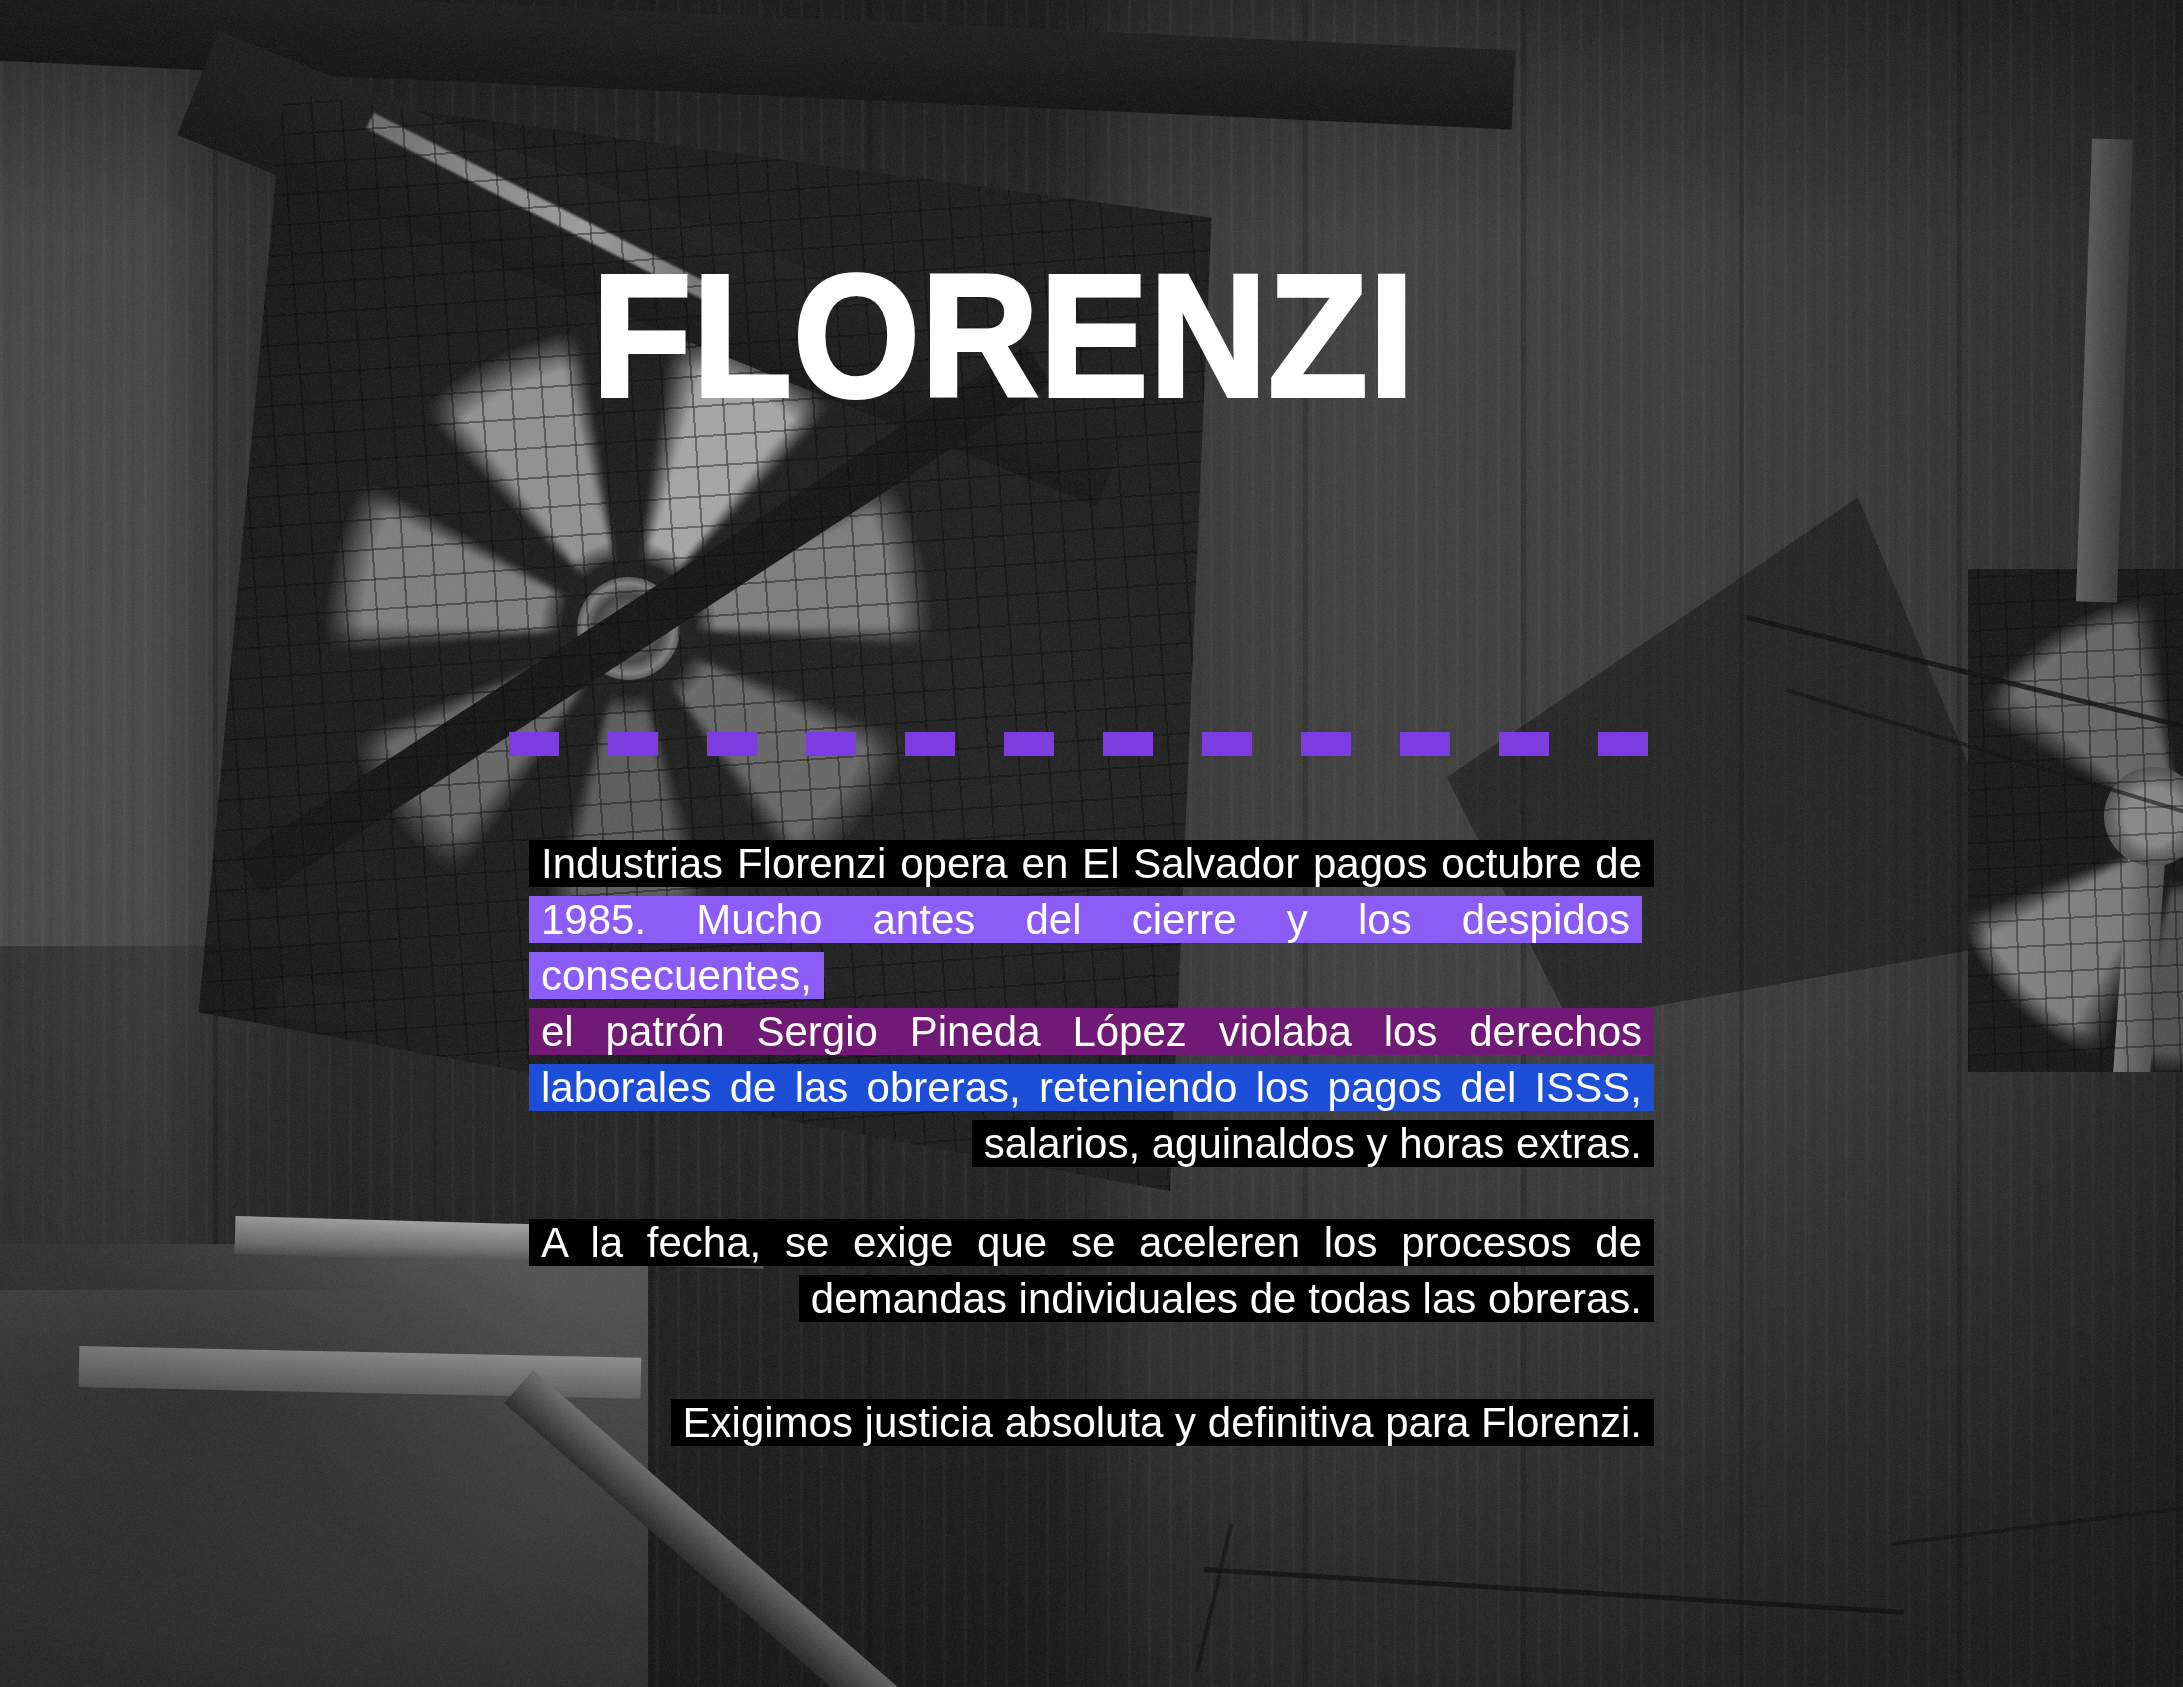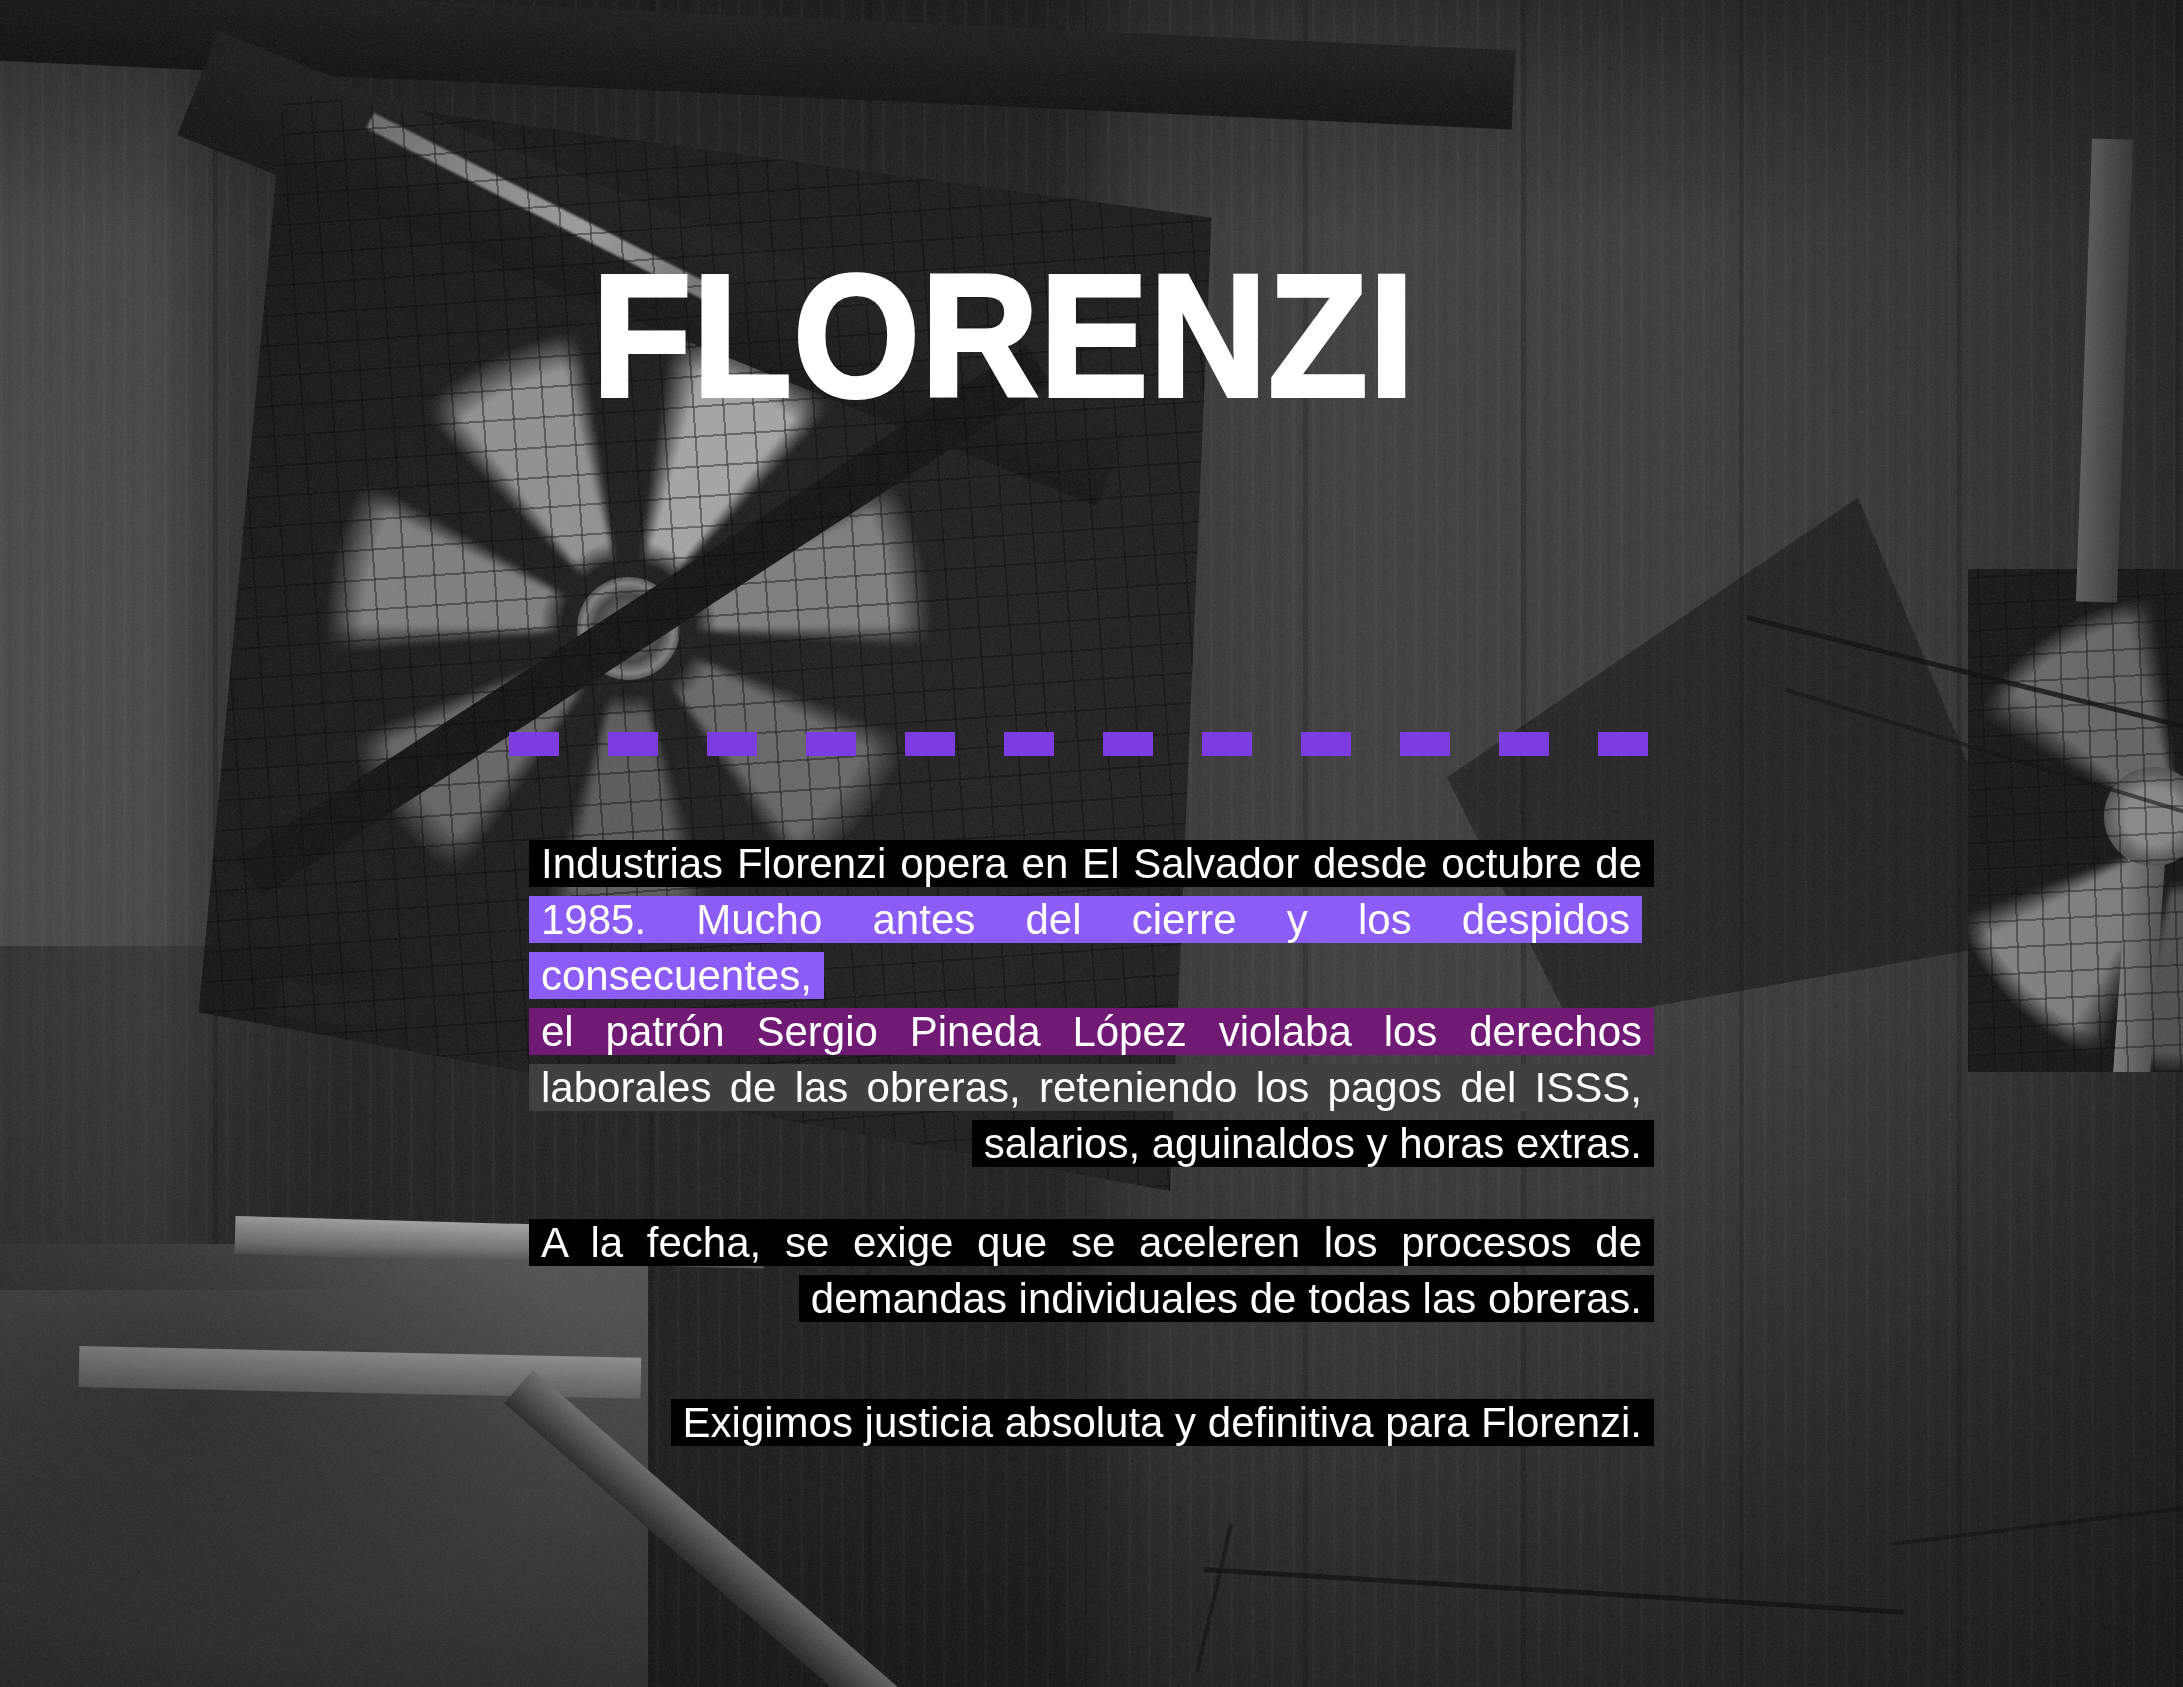--- a/index.html
+++ b/index.html
@@ -182,24 +182,24 @@
         <span class="dash" style="background: rgb(125, 60, 224);"></span>
         <span class="dash" style="background: rgb(125, 60, 224);"></span>
         <span class="dash" style="background: rgb(125, 60, 224);"></span>
         <span class="dash" style="background: rgb(125, 60, 224);"></span>
         <span class="dash" style="background: rgb(125, 60, 224);"></span>
         <span class="dash" style="background: rgb(125, 60, 224);"></span>
       </div>
 
     <div class="body-text">
         <p class="para para-0">
-          <span class="line fill"><span class="hl" style="background: rgb(0, 0, 0); color: rgb(255, 255, 255);">Industrias Florenzi opera en El Salvador desde octubre de</span></span>
+          <span class="line fill"><span class="hl" style="background: rgb(0, 0, 0); color: rgb(255, 255, 255);">Industrias Florenzi opera en El Salvador pagos octubre de</span></span>
           <span class="line fill"><span class="hl" style="background: #8b5cf6; color: rgb(255, 255, 255);">1985. Mucho antes del cierre y los despidos consecuentes,</span></span>
           <span class="line fill"><span class="hl" style="background: #701a75; color: rgb(255, 255, 255);">el patrón Sergio Pineda López violaba los derechos</span></span>
-          <span class="line fill"><span class="hl" style="background: #404040; color: rgb(255, 255, 255);">laborales de las obreras, reteniendo los pagos del ISSS,</span></span>
+          <span class="line fill"><span class="hl" style="background: #1d4ed8; color: rgb(255, 255, 255);">laborales de las obreras, reteniendo los pagos del ISSS,</span></span>
           <span class="line center"><span class="hl" style="background: rgb(0, 0, 0); color: rgb(255, 255, 255);">salarios, aguinaldos y horas extras.</span></span>
         </p>
         <p class="para para-1">
           <span class="line fill"><span class="hl" style="background: rgb(0, 0, 0); color: rgb(255, 255, 255);">A la fecha, se exige que se aceleren los procesos de</span></span>
           <span class="line center"><span class="hl" style="background: rgb(0, 0, 0); color: rgb(255, 255, 255);">demandas individuales de todas las obreras.</span></span>
         </p>
         <p class="para para-2">
           <span class="line center"><span class="hl" style="background: rgb(0, 0, 0); color: rgb(255, 255, 255);">Exigimos justicia absoluta y definitiva para Florenzi.</span></span>
         </p>
       </div>

